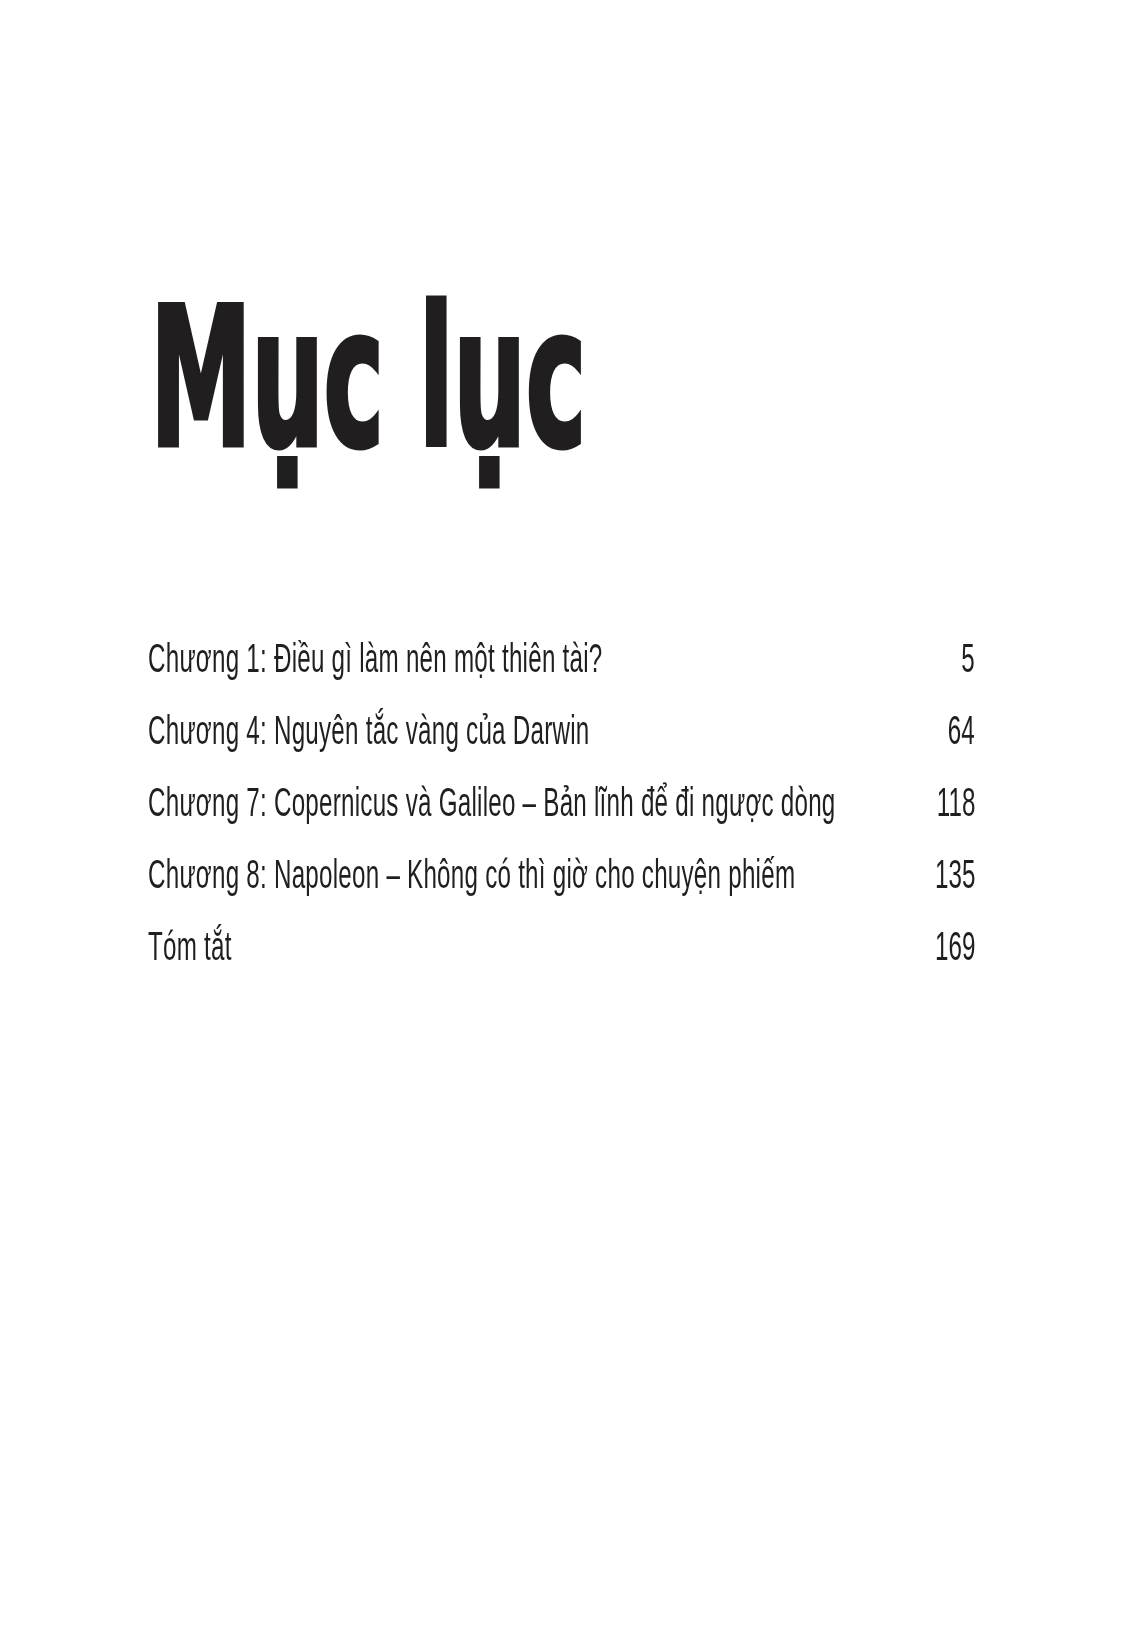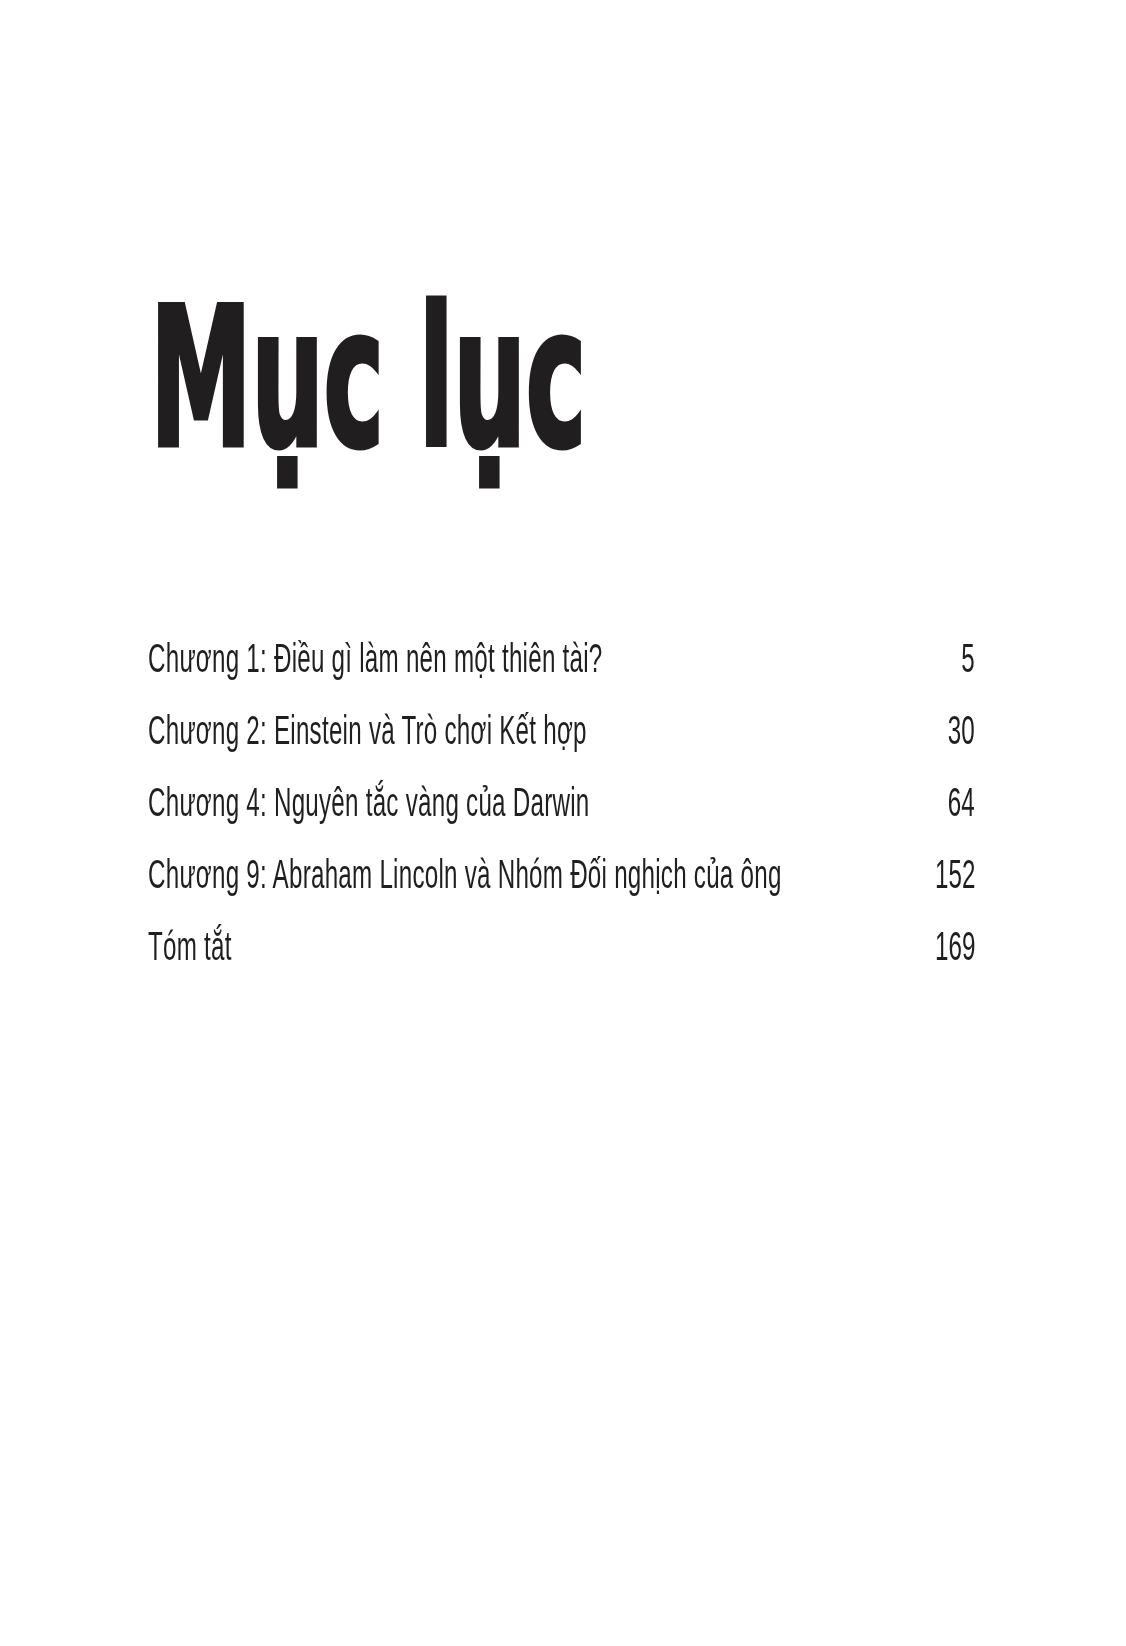--- a/index.html
+++ b/index.html
@@ -73,38 +73,38 @@
   <h1 class="title-wrap">
     <span class="title-inner">Mục lục</span>
   </h1>
 
   <div class="toc" id="toc-list">
   <div class="toc-row">
     <span class="toc-label">Chương 1: Điều gì làm nên một thiên tài?</span>
     <span class="toc-page">5</span>
   </div>
 
-  <div class="toc-row">
-    <span class="toc-label">Chương 2: Einstein và Trò chơi Kết hợp</span>
-    <span class="toc-page">30</span>
-  </div>
 
 
   <div class="toc-row">
     <span class="toc-label">Chương 4: Nguyên tắc vàng của Darwin</span>
     <span class="toc-page">64</span>
   </div>
 
 
 
-
+  <div class="toc-row">
+    <span class="toc-label">Chương 7: Copernicus và Galileo – Bản lĩnh để đi ngược dòng</span>
+    <span class="toc-page">118</span>
+  </div>
 
   <div class="toc-row">
-    <span class="toc-label">Chương 9: Abraham Lincoln và Nhóm Đối nghịch của ông</span>
-    <span class="toc-page">152</span>
+    <span class="toc-label">Chương 8: Napoleon – Không có thì giờ cho chuyện phiếm</span>
+    <span class="toc-page">135</span>
   </div>
+
 
   <div class="toc-row">
     <span class="toc-label">Tóm tắt</span>
     <span class="toc-page">169</span>
   </div>
 </div>
 </div>
 
 </body></html>

